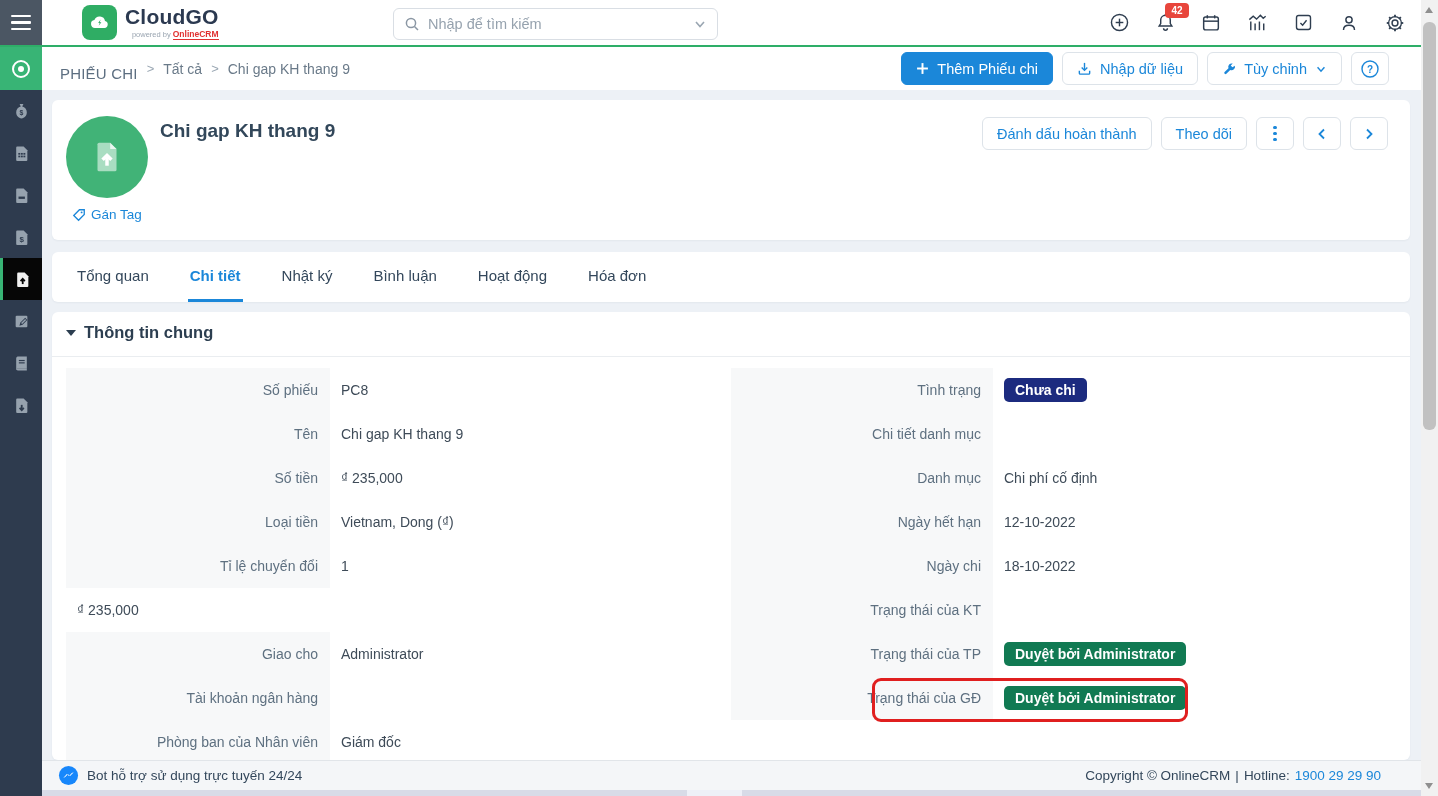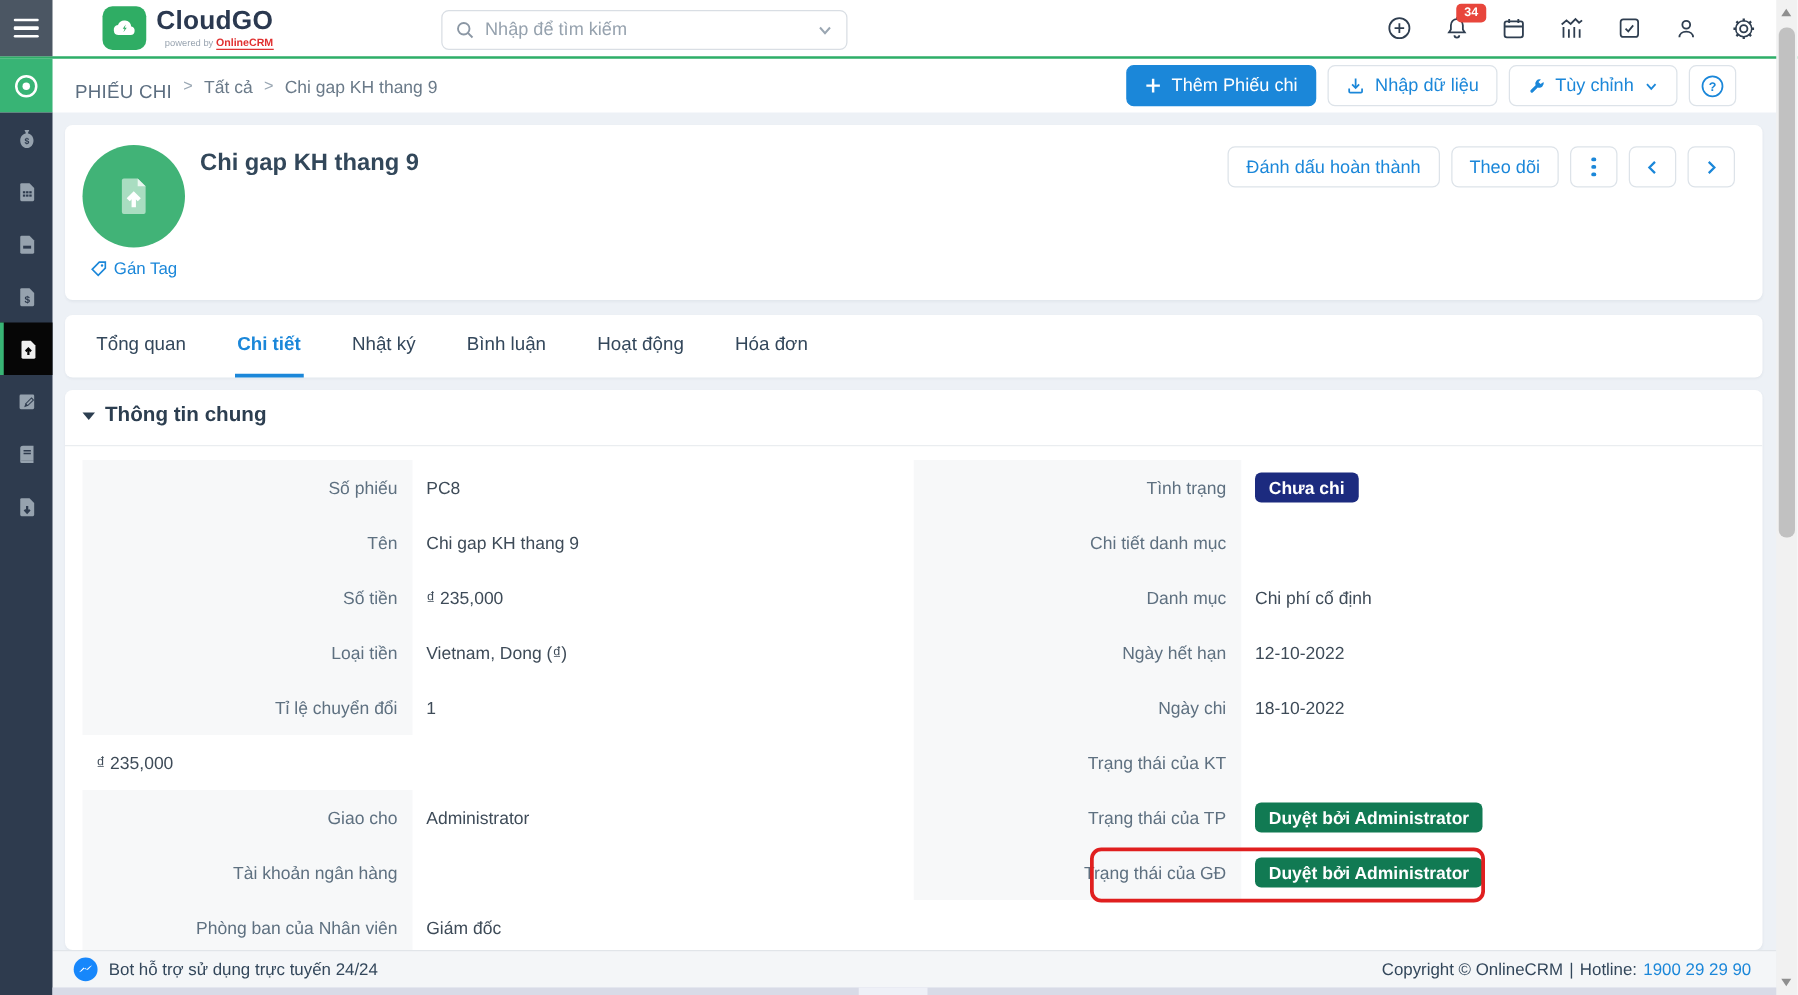--- a/index.html
+++ b/index.html
@@ -9,21 +9,21 @@
   
   .topbar { position:absolute; left:0; top:0; width:1438px; height:47px; background:#fff; border-bottom:2px solid #2eae68; z-index:12; }
   .hamburger { position:absolute; left:0; top:0; width:42px; height:45px; background:#4b5663; display:flex; flex-direction:column; justify-content:center; align-items:center; gap:4px; cursor:pointer; }
   .hamburger span { width:20px; height:2.5px; background:#fff; border-radius:1px; }
   .logo-wrap { position:absolute; left:50px; top:5px; display:flex; align-items:flex-start; gap:8px;padding-left:32px; }
   .logo-tile { width:35px; height:35px; background:#2fad64; border-radius:8px; display:flex; align-items:center; justify-content:center; }
   .logo-texts { display:flex; flex-direction:column; align-items:flex-end; }
   .logo-name { font-size:21px; font-weight:bold; color:#2b3950; letter-spacing:.2px; line-height:24px; }
   .logo-sub { font-size:7.5px; color:#9aa5b1; }
   .logo-sub b { color:#e03131; font-size:8.5px; border-bottom:1px solid #e03131; }
-  .searchbox { position:absolute; left:353px; top:8px; width:325px; height:32px; border:1px solid #d9dee4; border-radius:6px; background:#fff; display:flex; align-items:center; padding:0 10px; gap:8px; }
+  .searchbox { position:absolute; left:393px; top:8px; width:325px; height:32px; border:1px solid #d9dee4; border-radius:6px; background:#fff; display:flex; align-items:center; padding:0 10px; gap:8px; }
   .searchbox input { border:none; outline:none; flex:1; font-size:14.5px; color:#33475b; font-family:"Liberation Sans",sans-serif; }
   .searchbox input::placeholder { color:#96a2ae; }
   .top-icons { position:absolute; right:30px; top:0; height:45px; display:flex; align-items:center; gap:20px; }
   .tico { position:relative; width:26px; height:26px; display:flex; align-items:center; justify-content:center; cursor:pointer; }
   .badge-count { position:absolute; top:-7px; left:13px; min-width:24px; height:15px; background:#e8463c; color:#fff; font-size:10px; font-weight:bold; border-radius:4px; display:flex; align-items:center; justify-content:center; padding:0 3px; }
 
   
   .module-tile { position:absolute; left:0; top:47px; width:42px; height:43px; background:#38b475; display:flex; align-items:center; justify-content:center; z-index:13; cursor:pointer; }
   .sidebar { position:absolute; left:0; top:90px; width:42px; height:706px; background:#2e3b4e; z-index:13; }
   .side-item { width:42px; height:42px; display:flex; align-items:center; justify-content:center; cursor:pointer; }
@@ -66,21 +66,21 @@
   .fcol-right .flabel { width:262px; }
   .fvalue { flex:1; padding-left:11px; font-size:14px; color:#3e4b58; }
   .badge { display:inline-block; padding:4px 11px; border-radius:5px; color:#fff; font-size:14px; font-weight:bold; }
   .badge-navy { background:#1c2b7f; }
   .badge-green { background:#117a53; }
   .annot-box { position:absolute; left:872px; top:678px; width:316px; height:44px; border:3px solid #e01f1f; border-radius:9px; z-index:6; pointer-events:none; }
 
   
   .footer { position:absolute; left:42px; top:760px; width:1379px; height:30px; background:#f4f6f8; border-top:1px solid #e1e5e9; display:flex; align-items:center; z-index:10; }
   .foot-left { margin-left:16px; display:flex; align-items:center; gap:8px; font-size:13.5px; color:#33475b; cursor:pointer; }
-  .foot-right { margin-left:auto; margin-right:20px; font-size:13.5px; color:#33475b; display:flex; gap:5px; align-items:center; }
+  .foot-right { margin-left:auto; margin-right:40px; font-size:13.5px; color:#33475b; display:flex; gap:5px; align-items:center; }
   .hotline { color:#1b87d9; }
 
   
   .vscroll { position:absolute; right:0; top:0; width:17px; height:796px; background:#f1f1f1; z-index:20; }
   .vthumb { position:absolute; left:2px; top:22px; width:13px; height:408px; background:#c1c1c1; border-radius:6px; }
   .arrow-up { position:absolute; left:4px; top:7px; width:0; height:0; border-left:4.5px solid transparent; border-right:4.5px solid transparent; border-bottom:6px solid #8f8f8f; }
   .arrow-down { position:absolute; left:4px; bottom:7px; width:0; height:0; border-left:4.5px solid transparent; border-right:4.5px solid transparent; border-top:6px solid #8f8f8f; }
   .hscroll { position:absolute; left:42px; top:790px; width:1379px; height:6px; background:#d8dbe7; z-index:20; }
   .hthumb { position:absolute; left:645px; top:0; width:55px; height:6px; background:#eef0f7; }
 </style>
@@ -122,21 +122,21 @@
           <line x1="12" y1="8" x2="12" y2="16"></line>
           <line x1="8" y1="12" x2="16" y2="12"></line>
         </svg>
     </div>
     <div class="tico">
       <svg width="23" height="23" viewBox="0 0 24 24" fill="none" stroke="#2f3e50" stroke-width="1.5">
           <path d="M12 4.5a5 5 0 0 0-5 5v3.6L5.4 15.6h13.2L17 13.1V9.5a5 5 0 0 0-5-5z"></path>
           <path d="M10 18a2 2 0 0 0 4 0"></path>
           <line x1="12" y1="3" x2="12" y2="4.5"></line>
         </svg>
-      <div class="badge-count">34</div>
+      <div class="badge-count">42</div>
     </div>
     <div class="tico">
       <svg width="22" height="22" viewBox="0 0 24 24" fill="none" stroke="#2f3e50" stroke-width="1.6">
           <rect x="4" y="5.5" width="16" height="14" rx="2"></rect>
           <line x1="8" y1="3.5" x2="8" y2="7"></line>
           <line x1="16" y1="3.5" x2="16" y2="7"></line>
           <line x1="4" y1="10" x2="20" y2="10"></line>
         </svg>
     </div>
     <div class="tico">

